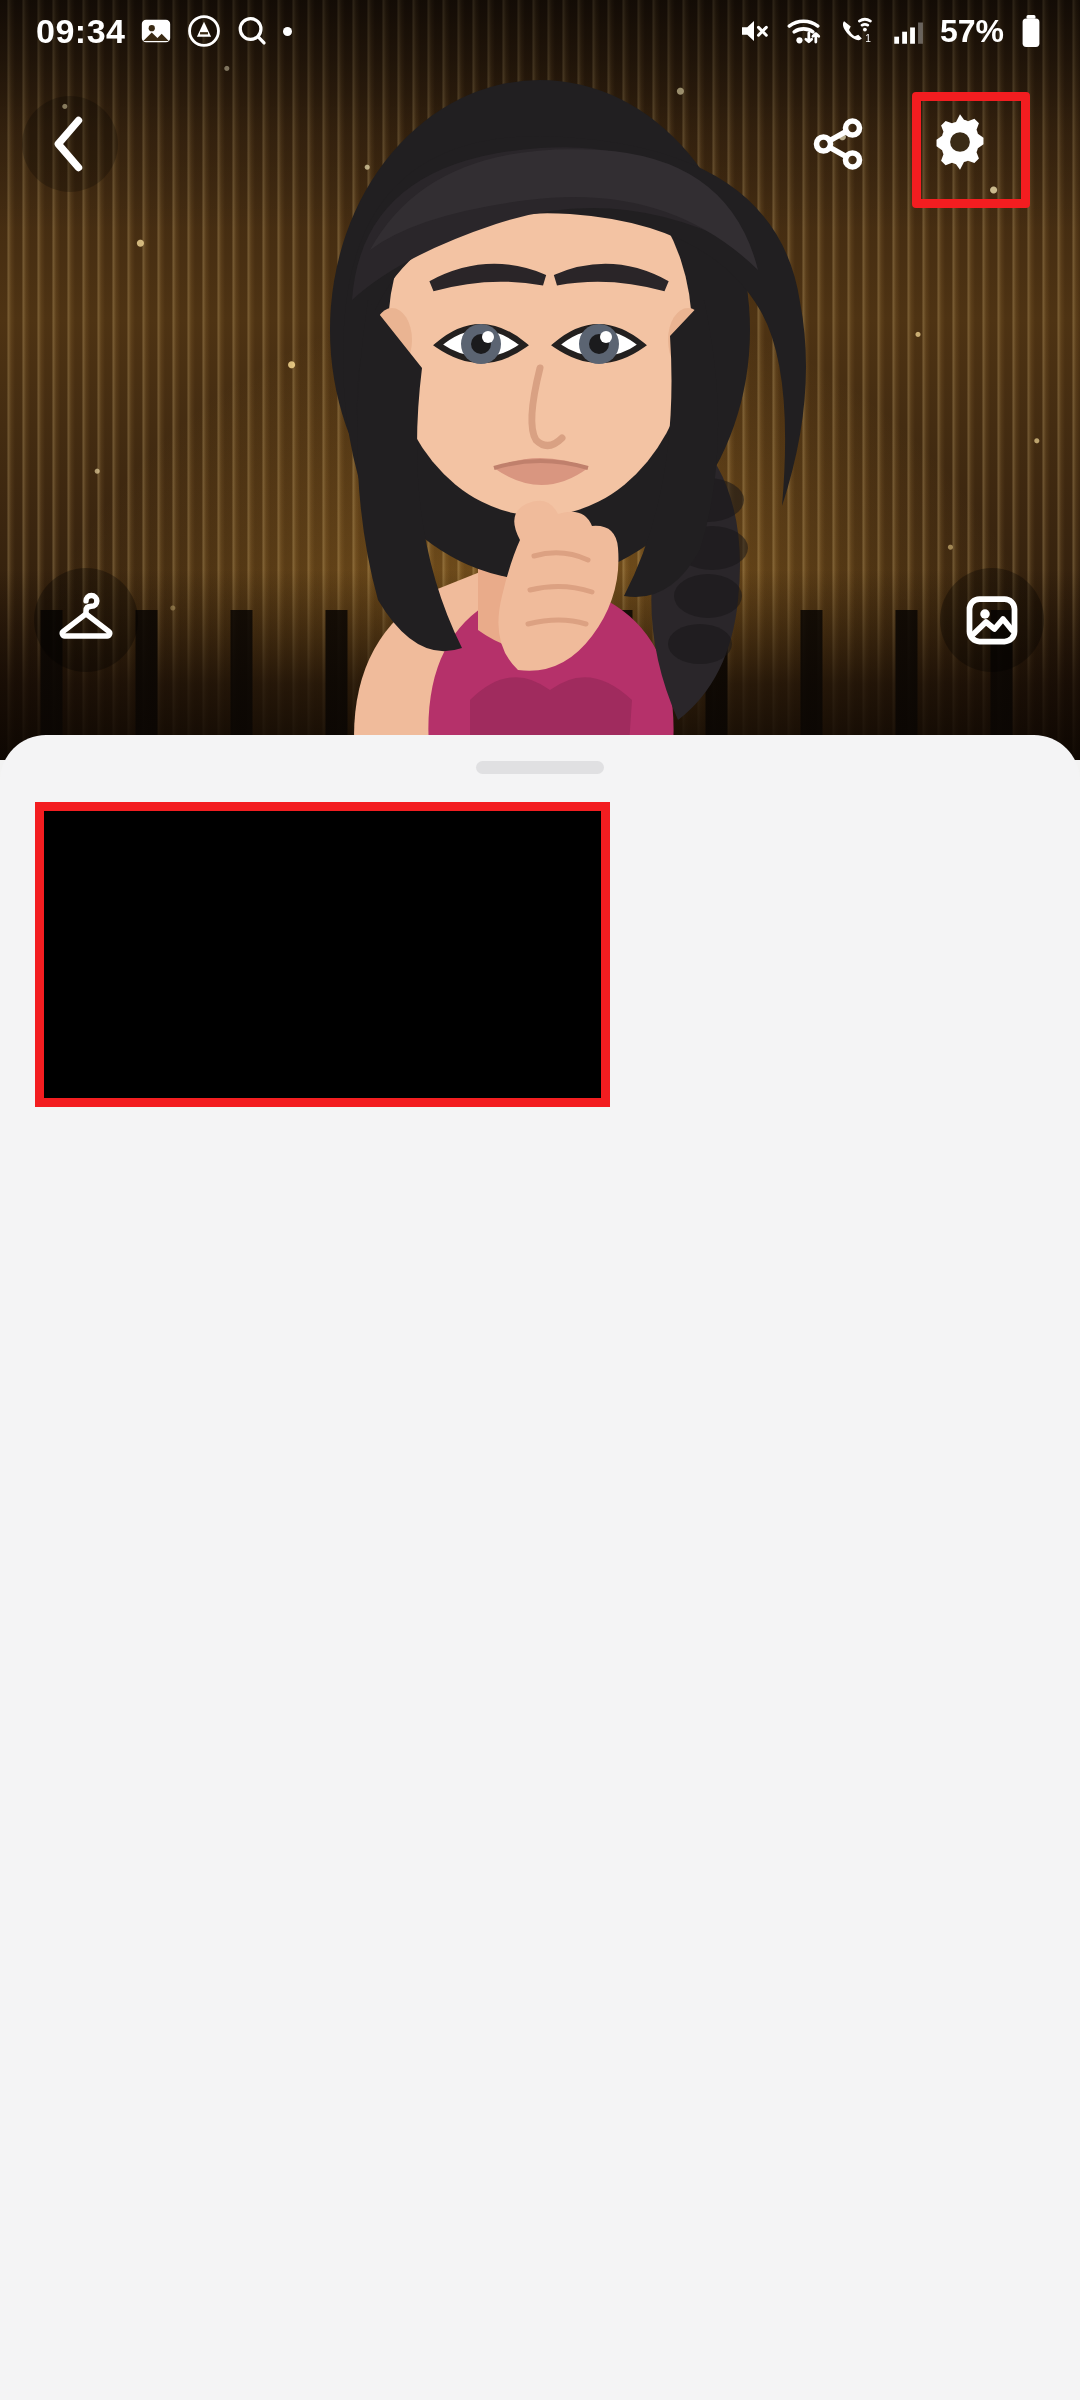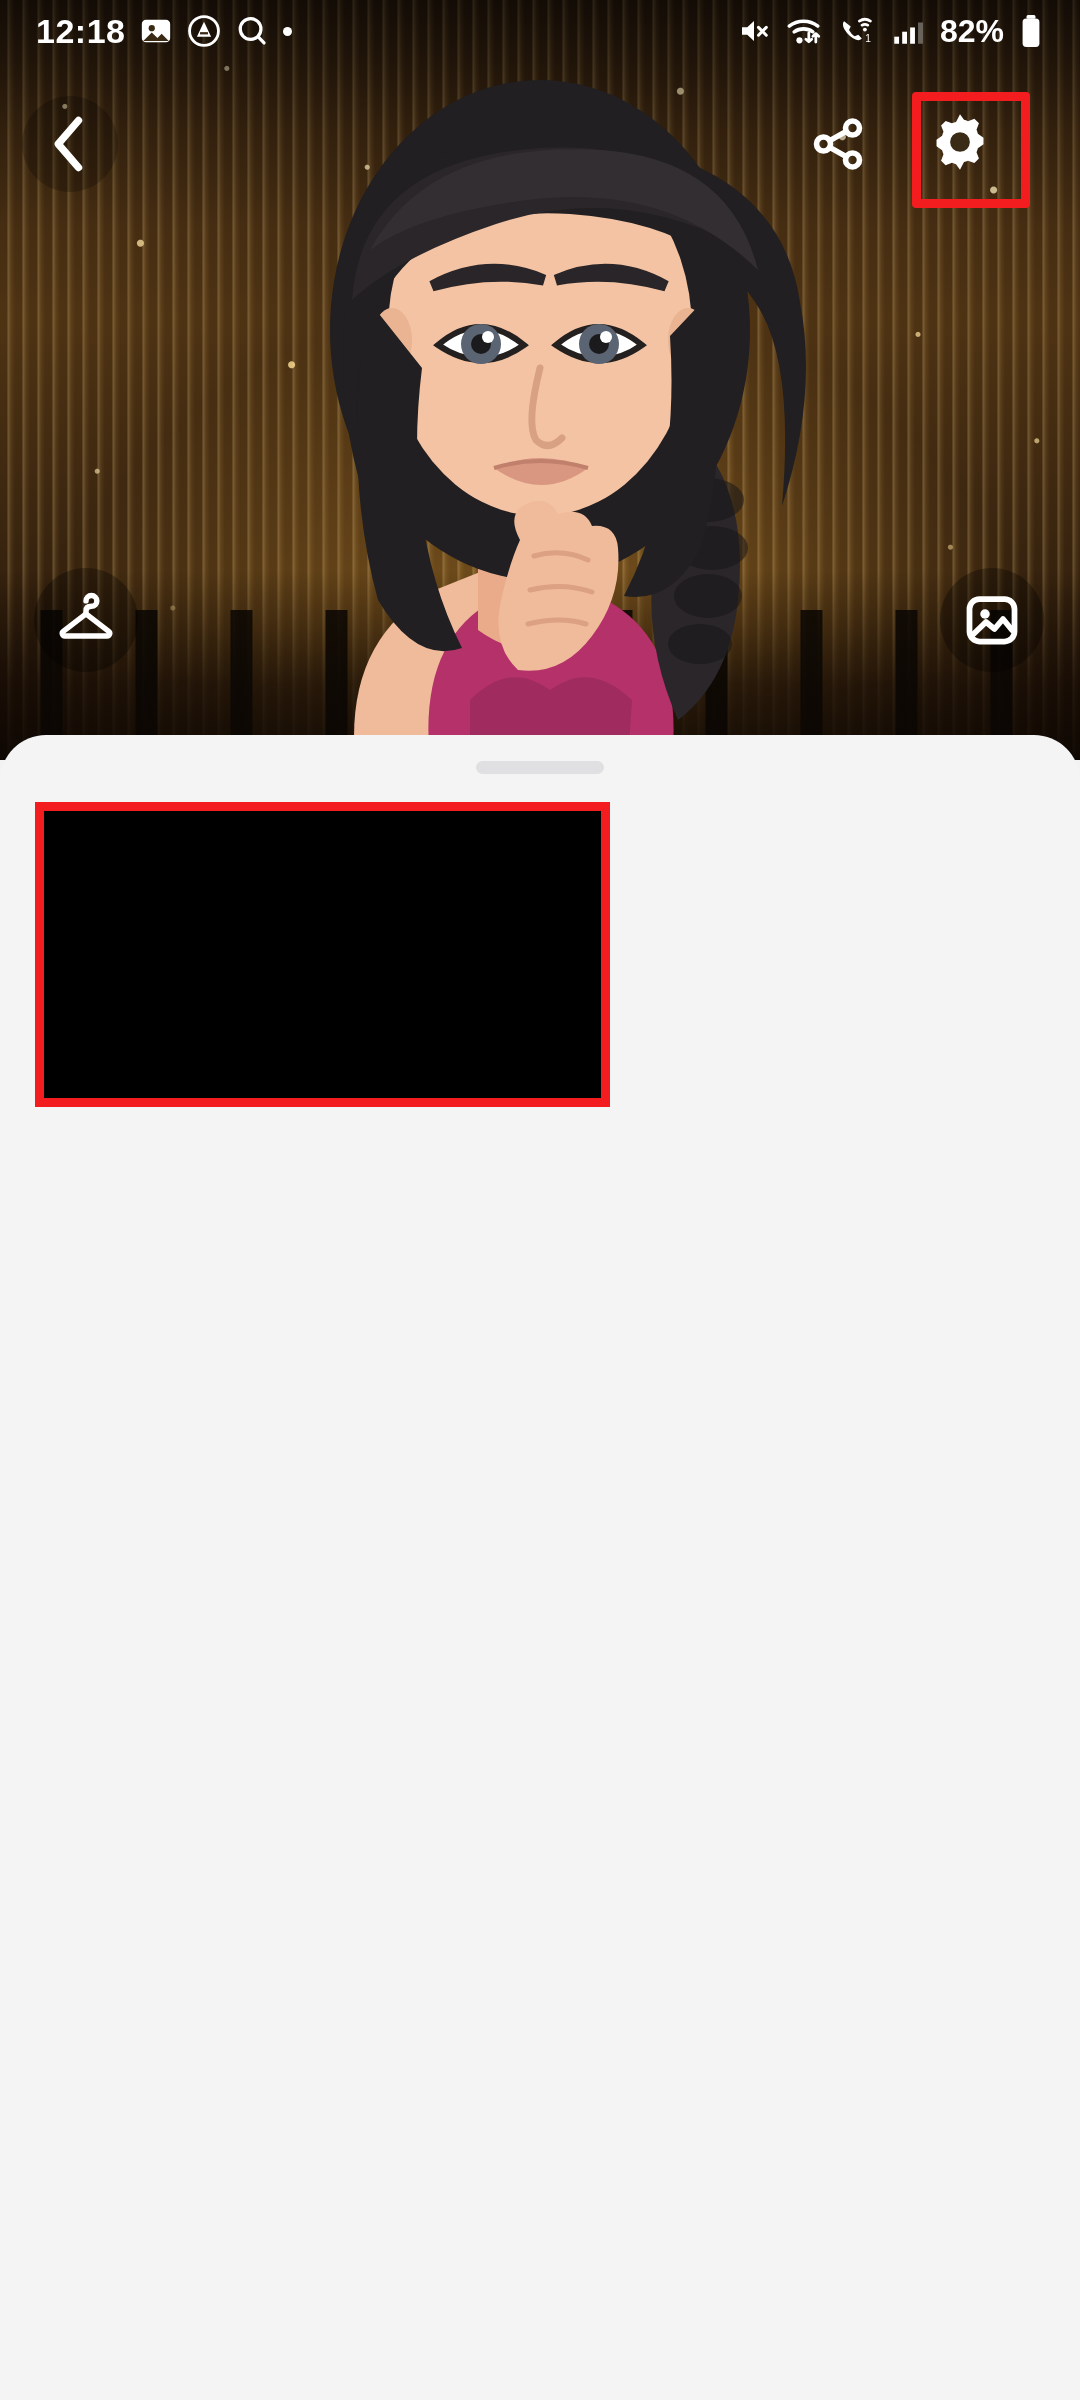--- a/index.html
+++ b/index.html
@@ -229,21 +229,21 @@
   <path d="M494 468 q46 -14 94 0" fill="none" stroke="#c0806c" stroke-width="4"></path>
 
   <path d="M520 540 q-14 -26 6 -36 q22 -10 32 10 q26 -8 34 12 q24 -2 26 22 q4 48 -26 88 q-30 40 -74 34 q-28 -26 -16 -74 q8 -34 18 -56 z" fill="#f0bb9b"></path>
   <path d="M534 556 q28 -8 54 4" fill="none" stroke="#dca182" stroke-width="5" stroke-linecap="round"></path>
   <path d="M530 590 q32 -8 62 2" fill="none" stroke="#dca182" stroke-width="5" stroke-linecap="round"></path>
   <path d="M528 624 q32 -8 58 0" fill="none" stroke="#dca182" stroke-width="5" stroke-linecap="round"></path>
 </svg>
 
 <div id="statusbar">
   <div class="sb-left">
-    <span class="sb-time">12:18</span>
+    <span class="sb-time">09:34</span>
     <span class="sb-ico">
       <svg width="34" height="34" viewBox="0 0 24 24">
           <rect x="2" y="4" width="20" height="16" rx="3" fill="#fff"></rect>
           <circle cx="9" cy="10" r="2.2" fill="#3a2a14"></circle>
           <path d="M3 19l6-6 4 4 3-3 5 5z" fill="#3a2a14"></path>
         </svg>
     </span>
     <span class="sb-ico">
       <svg width="34" height="34" viewBox="0 0 24 24">
           <circle cx="12" cy="12" r="10.2" fill="none" stroke="#fff" stroke-width="2"></circle>
@@ -285,21 +285,21 @@
       </svg>
     </span>
     <span class="sb-ico">
       <svg width="34" height="34" viewBox="0 0 24 24">
         <rect x="3" y="16" width="3.4" height="5" fill="#fff"></rect>
         <rect x="8.6" y="12.5" width="3.4" height="8.5" fill="#fff"></rect>
         <rect x="14.2" y="9.5" width="3.4" height="11.5" fill="#fff"></rect>
         <rect x="19.8" y="6" width="3.4" height="15" fill="#fff" opacity=".35"></rect>
       </svg>
     </span>
-    <span class="sb-pct">82%</span>
+    <span class="sb-pct">57%</span>
     <span class="sb-ico">
       <svg width="26" height="36" viewBox="0 0 16 24">
           <rect x="5" y="1.4" width="6" height="2.4" rx="1" fill="#fff"></rect>
           <rect x="2.4" y="3.6" width="11.2" height="19" rx="2.4" fill="#fff"></rect>
         </svg>
     </span>
   </div>
 </div>
 
 <div id="topbar">

